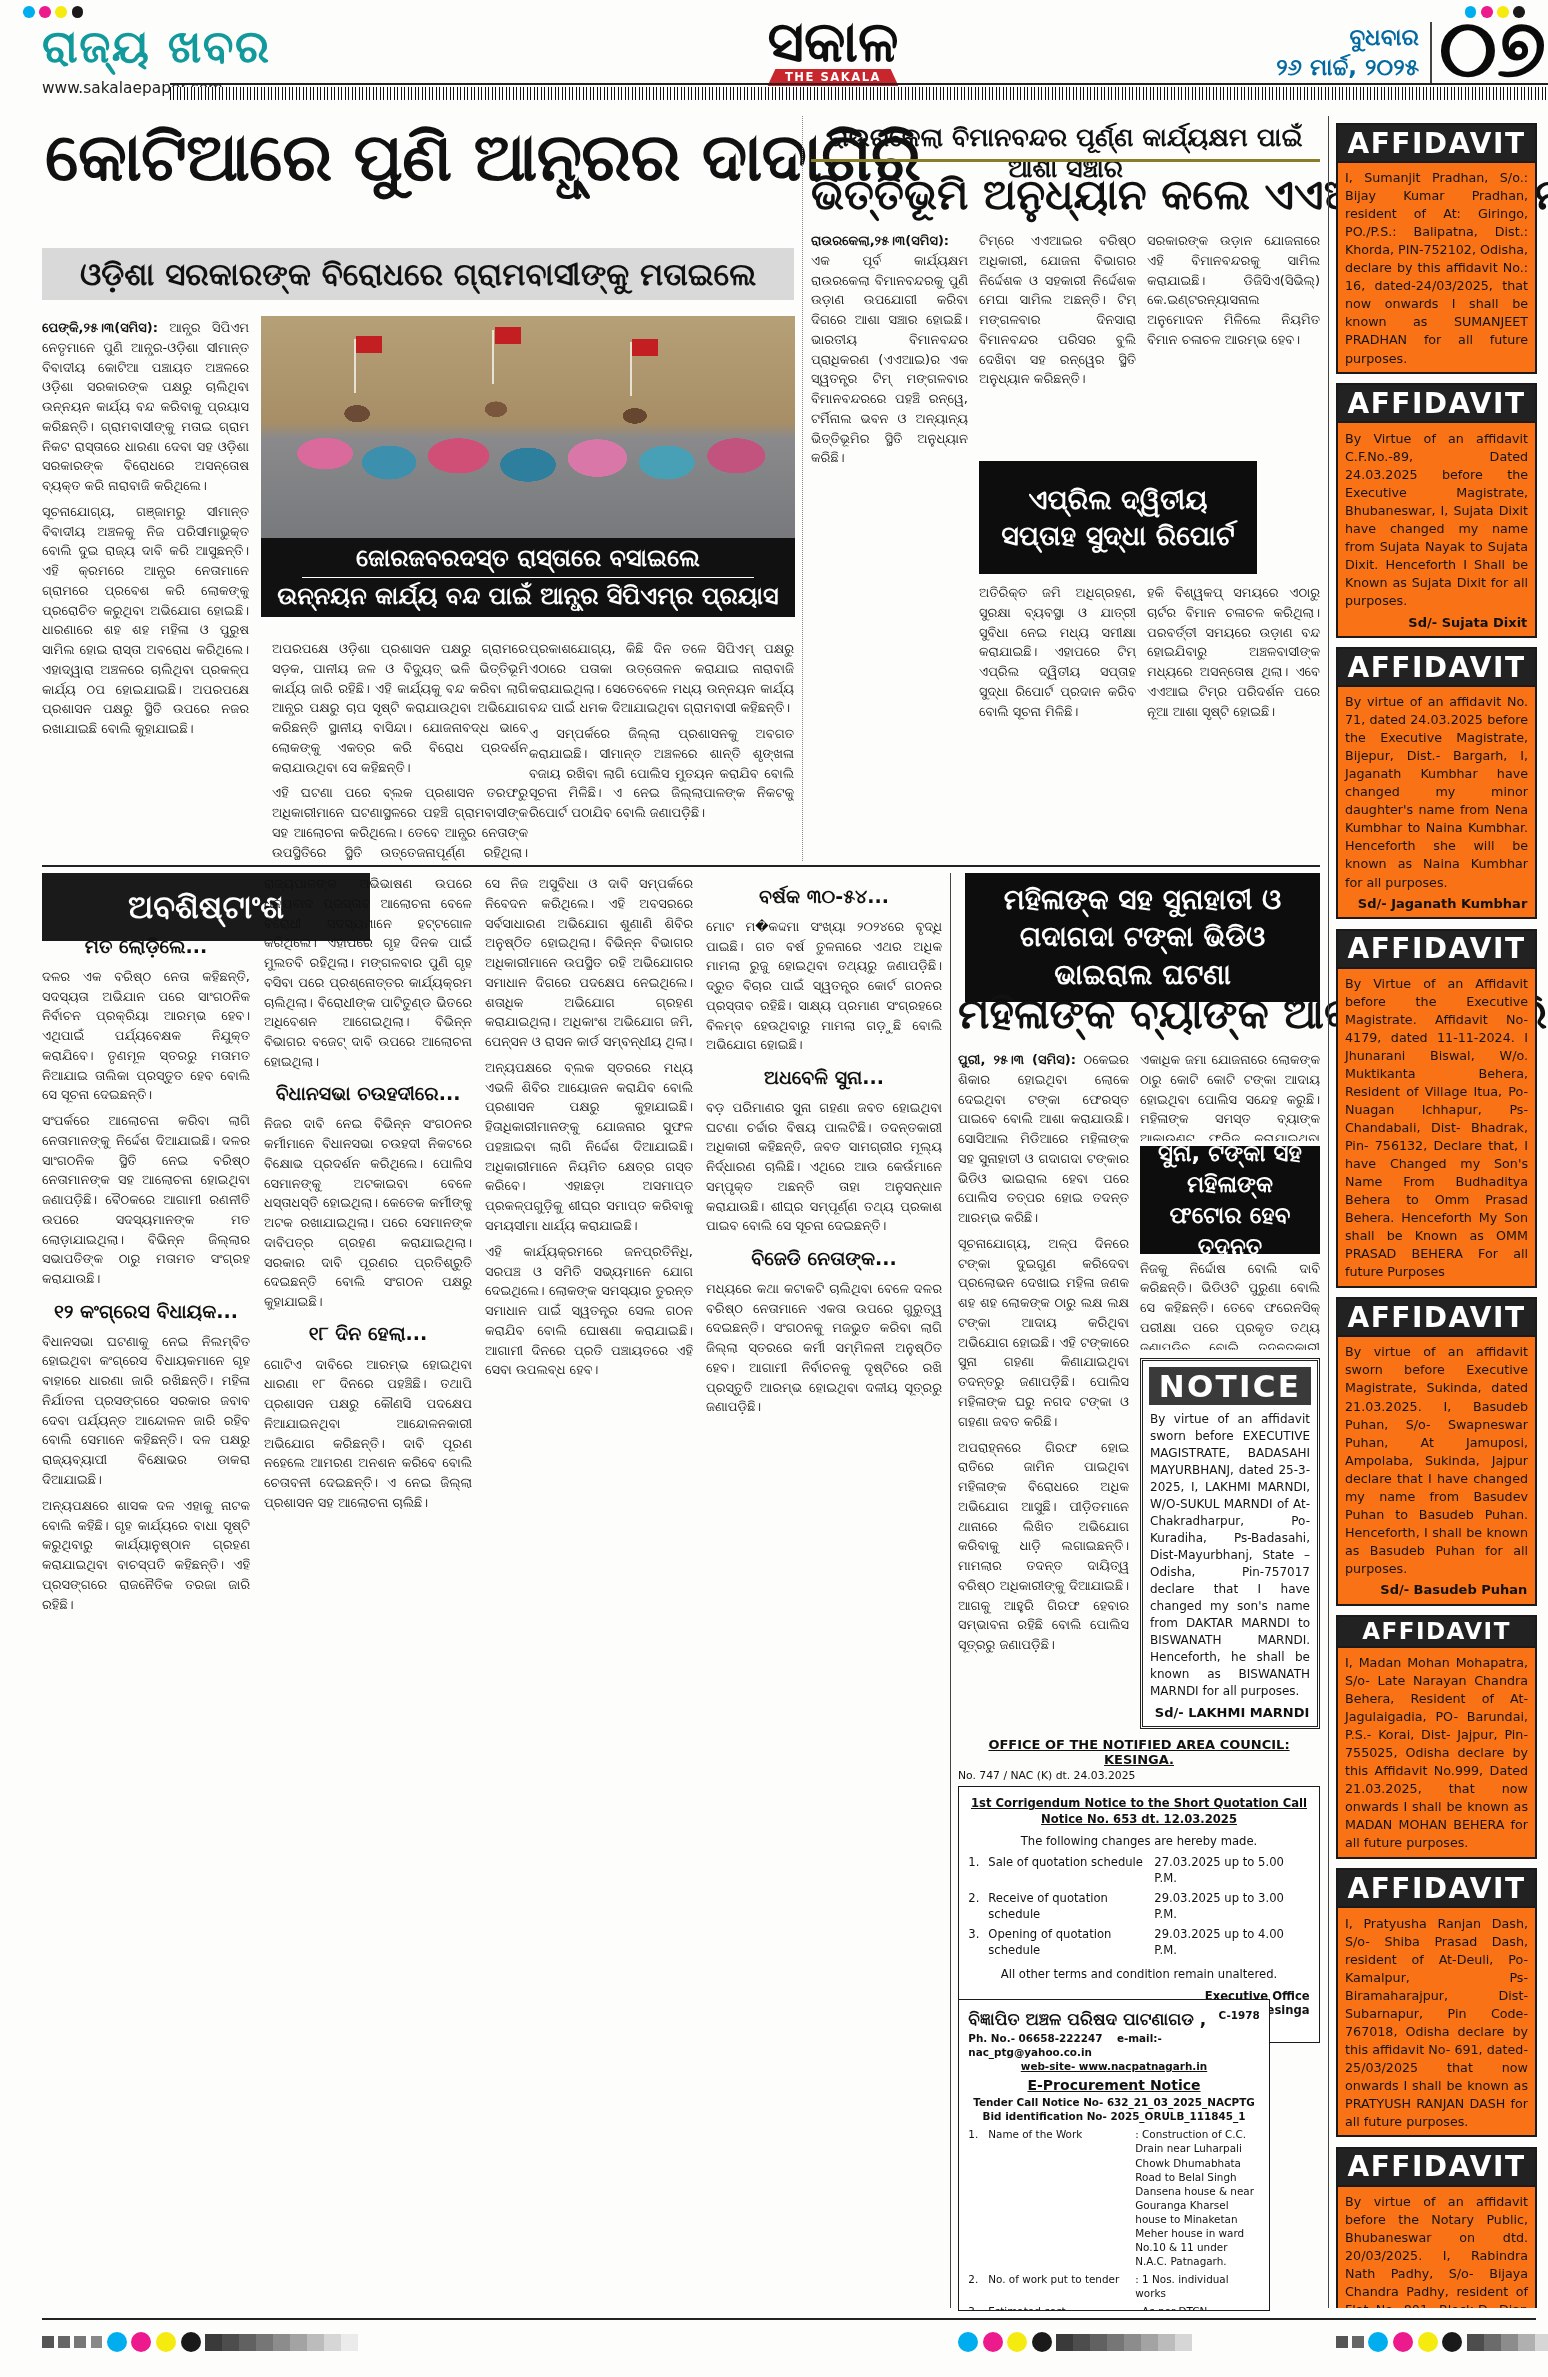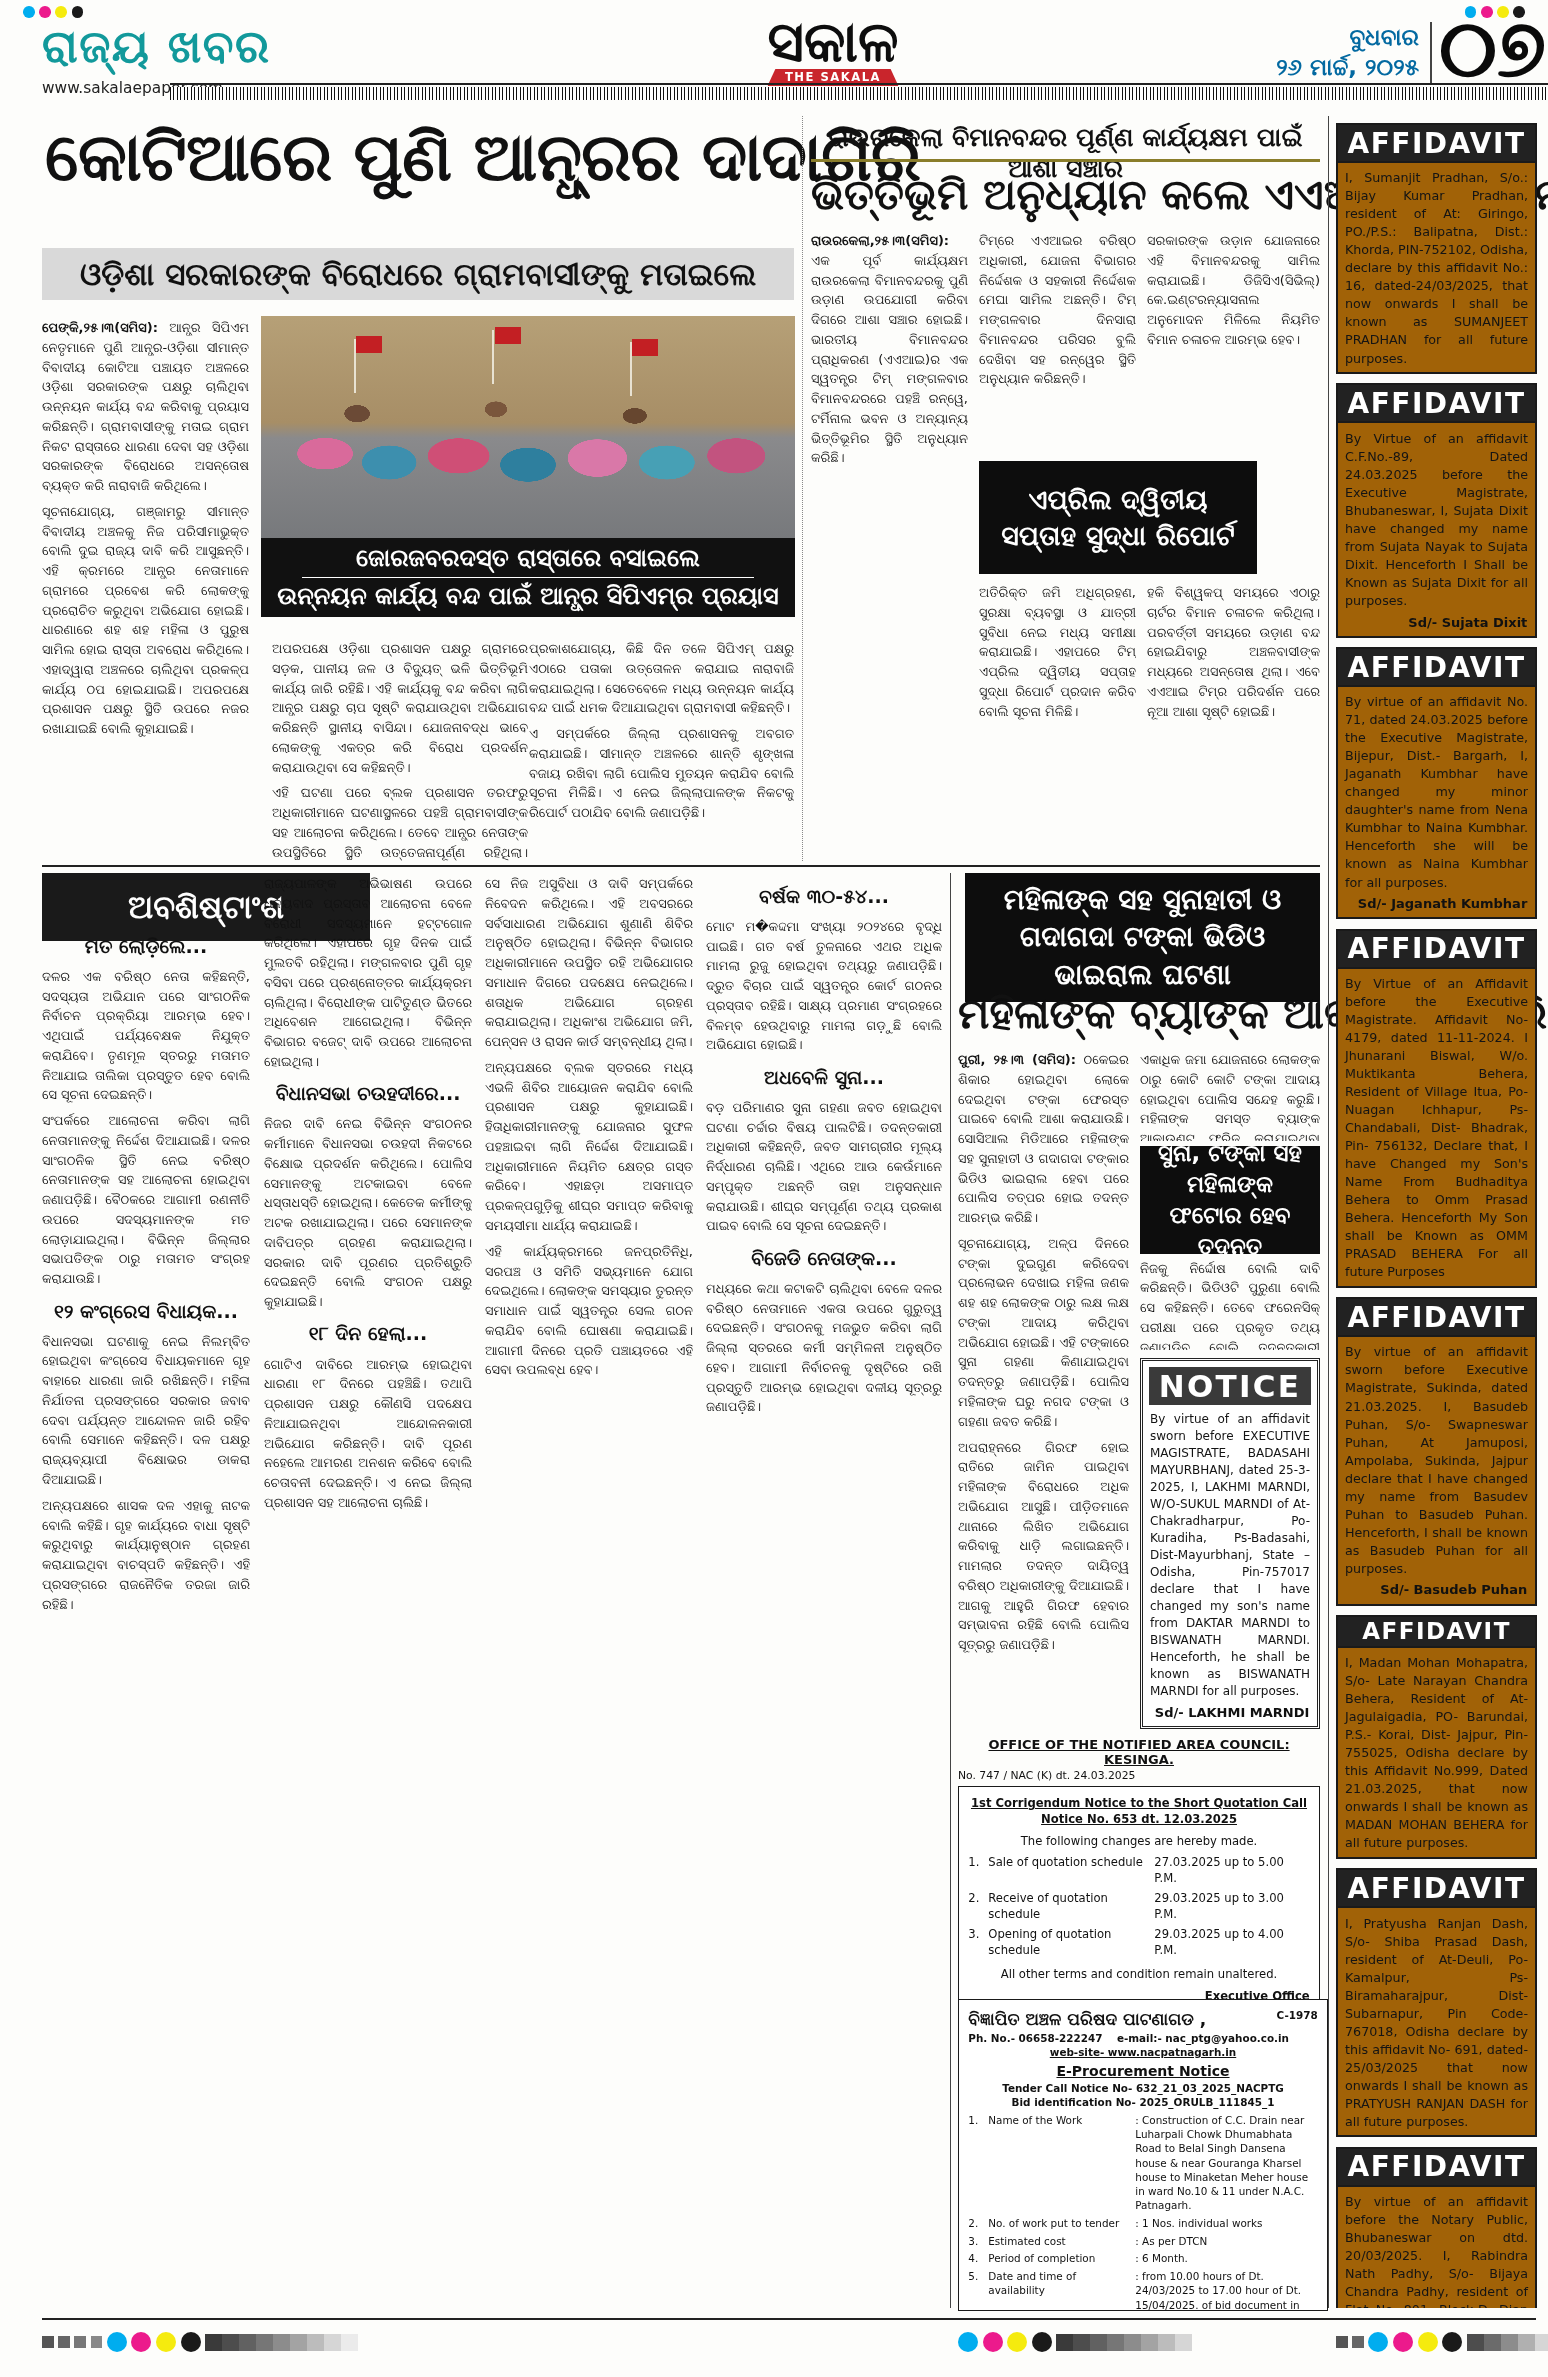--- a/index.html
+++ b/index.html
@@ -55,21 +55,21 @@
             display:flex;align-items:center;justify-content:center;padding:7.7px}
   
   .sec-header{background:#1a1a1a;color:#fff;font-size:32px;font-weight:bold;text-align:center;padding:15px 0}
   .subhead{font-size:19px;font-weight:bold;text-align:center;margin:7.7px 0 6.2px}
   
   .puri-kickerbox{background:#0d0d0d;color:#fff;font-size:28px;font-weight:bold;
                   text-align:center;line-height:1.35;padding:7.7px 3.1px}
   .puri-headline{font-size:42px;font-weight:bold;white-space:nowrap}
   
   .aff-col{display:flex;flex-direction:column;gap:9.3px;overflow:hidden}
-  .aff{border:2.3px solid #1a1a1a;background:#a16207;flex-shrink:0}
+  .aff{border:2.3px solid #1a1a1a;background:#f97316;flex-shrink:0}
   .aff-head{background:#222;color:#fff;font-size:28px;font-weight:bold;text-align:center;
             letter-spacing:1.5px;padding:1.5px 0;border-bottom:2.3px solid #1a1a1a}
   .aff-body{font-size:12.7px;line-height:1.42;text-align:justify;padding:6.2px 7px 4.6px;color:#141414}
   .aff-sig{font-size:13px;font-weight:bold;text-align:right;padding:0 7.7px 6.2px}
   .aff-sig:empty{display:none;padding:0}
   
   .notice-box{border:3.1px double #222;background:#fff}
   .notice-head{background:#3a3a3a;color:#fff;font-size:31px;font-weight:bold;text-align:center;
                letter-spacing:2.3px;margin:6.2px 6.2px 0;padding:0.8px 0}
   .gov-box{border:1.5px solid #1a1a1a;background:#fff;padding:7.7px 9.3px;font-size:11.6px;line-height:1.4}
@@ -253,21 +253,21 @@
     </div>
     <div class="gov-center" style="margin-top:7.7px">All other terms and condition remain unaltered.</div>
     <div class="signoff" style="margin-top:6.2px">
       <div>Executive Office</div>
       <div>N.A.C., Kesinga</div>
     </div>
     <div class="refline">OIPR-13109/11/0028/2425  C-1992</div>
   </div>
 </div>
 
-<div class="abs gov-box" style="left:958px;top:1999px;width:370px;height:312px;font-size:10.4px;line-height:1.35;overflow:hidden">
+<div class="abs gov-box" style="left:958px;top:1999px;width:312px;height:312px;font-size:10.4px;line-height:1.35;overflow:hidden">
   <div style="display:flex;justify-content:space-between">
     <span style="font-size:17px;font-weight:bold">ବିଜ୍ଞାପିତ ଅଞ୍ଚଳ ପରିଷଦ ପାଟଣାଗଡ ,</span>
     <span style="font-weight:bold">C-1978</span>
   </div>
   <div style="font-weight:bold">
     <span>Ph. No.- 06658-222247</span>&nbsp;&nbsp;&nbsp;
     <span>e-mail:- nac_ptg@yahoo.co.in</span>
   </div>
   <div class="gov-center" style="font-weight:bold;text-decoration:underline">web-site- www.nacpatnagarh.in</div>
   <div class="gov-title" style="font-size:14px;margin-top:3.1px">E-Procurement Notice</div>

